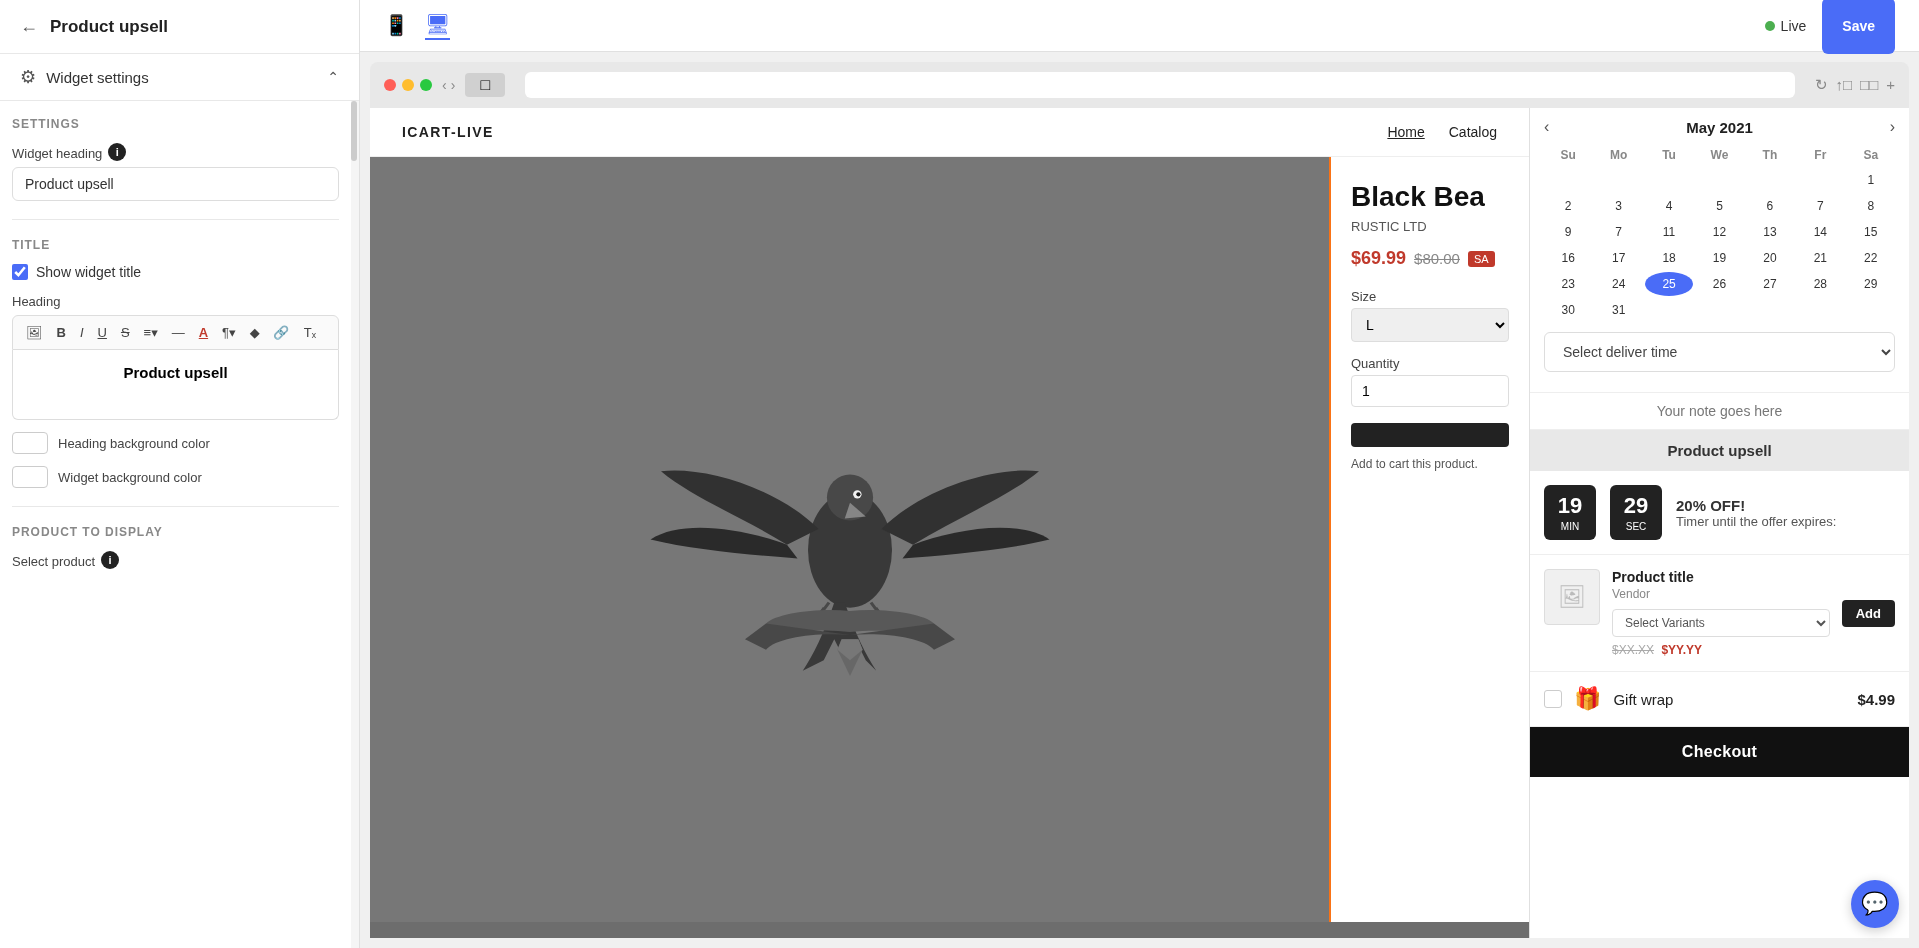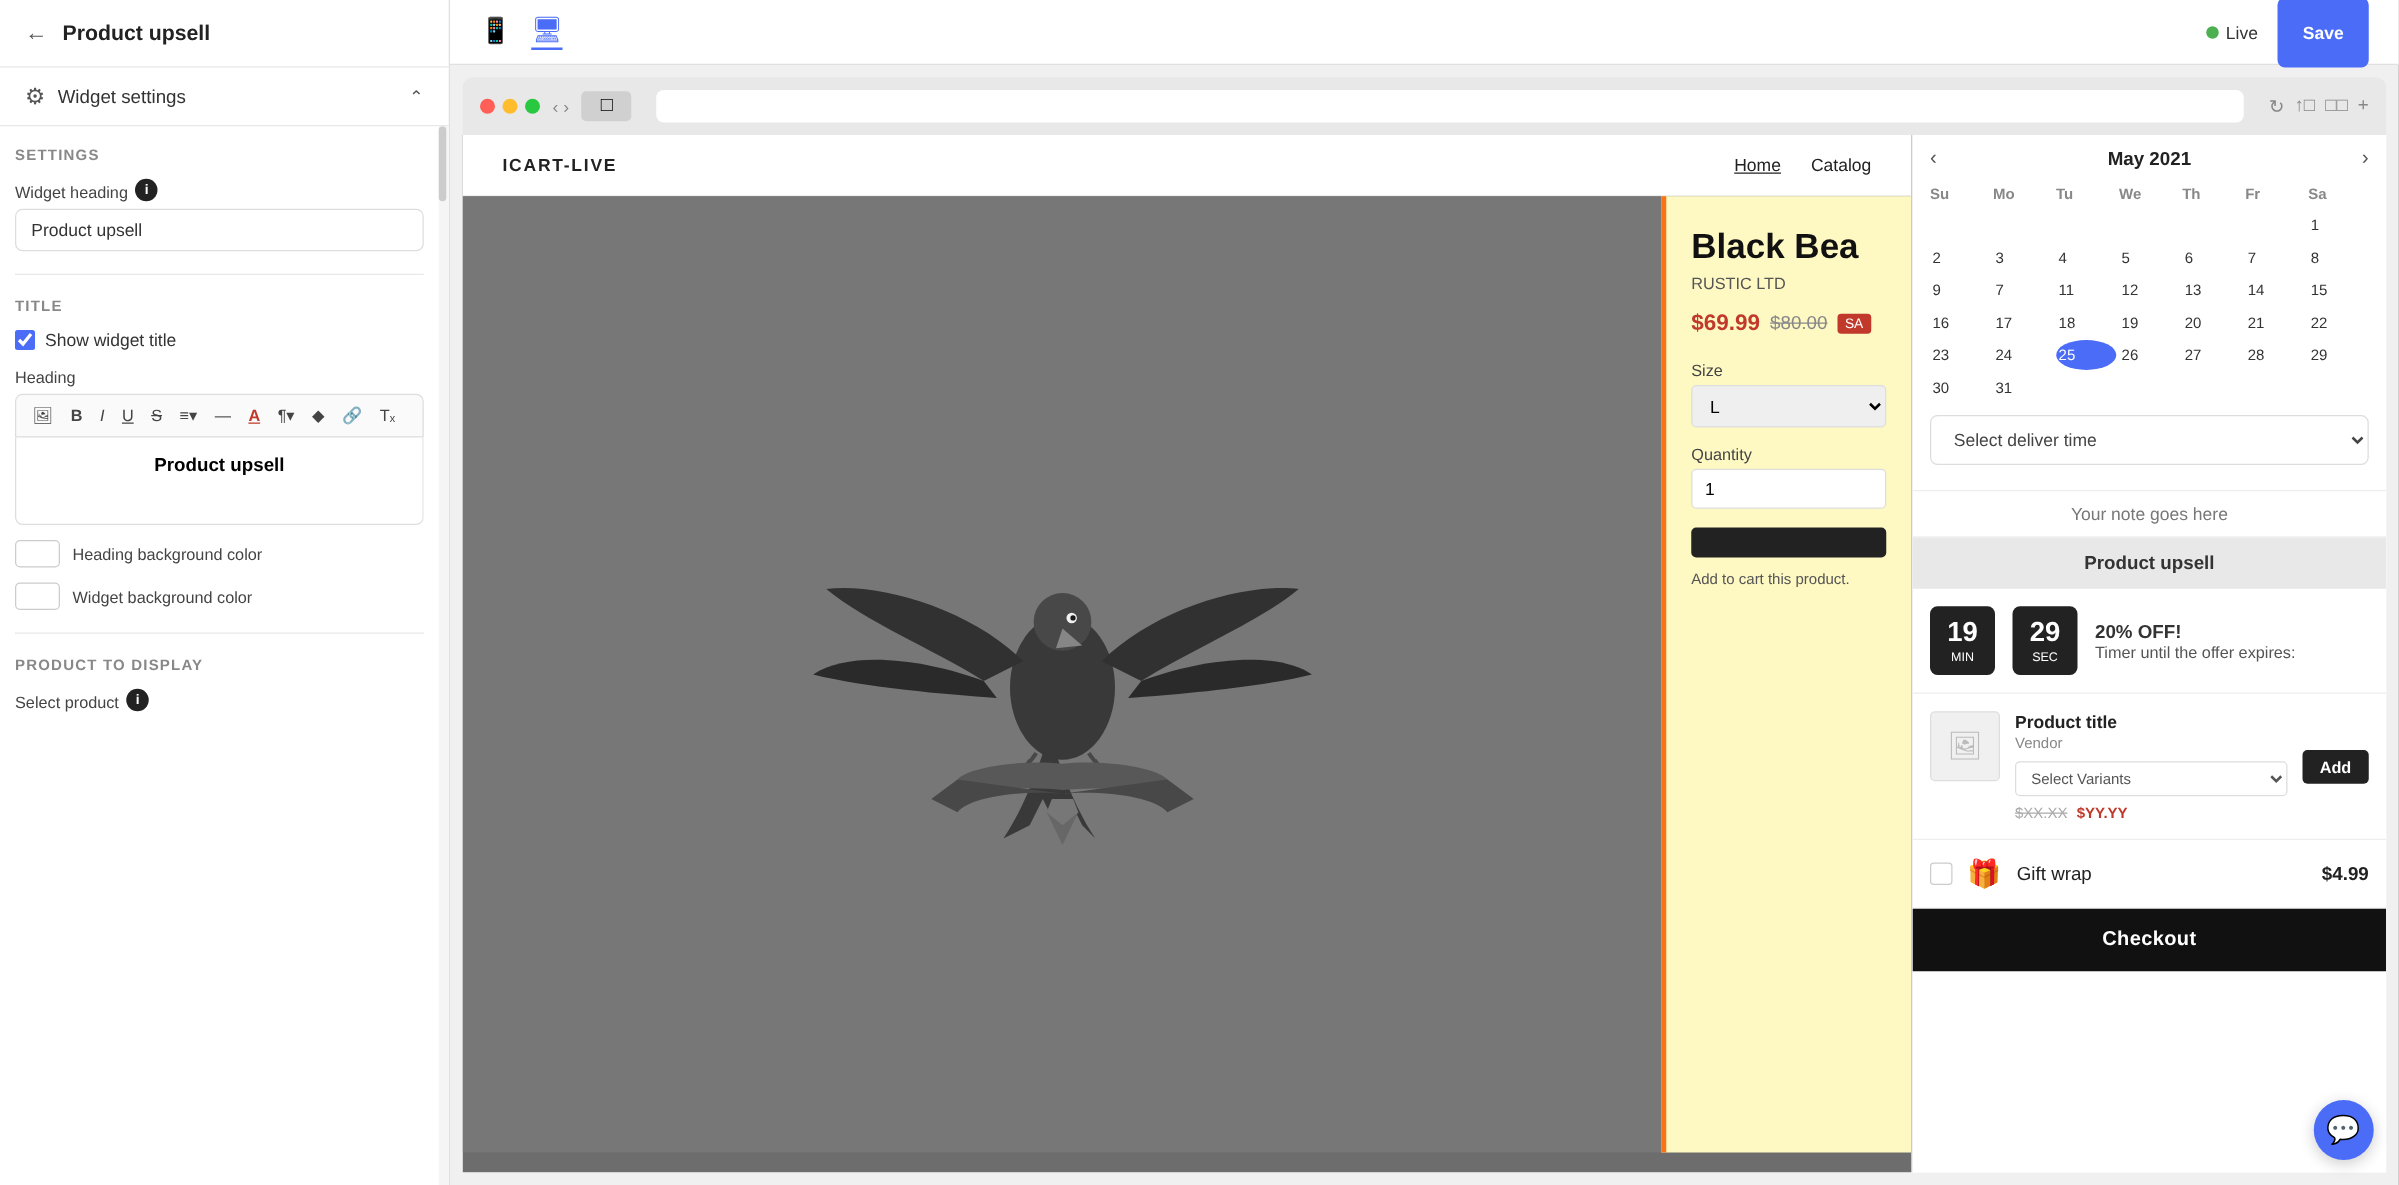--- a/index.html
+++ b/index.html
@@ -387,23 +387,23 @@
 
     .eagle-svg {
       width: 100%;
       max-width: 420px;
       opacity: 0.9;
     }
 
     
     .product-detail {
       width: 200px;
-      background: #fef9c3;
+      background: #ffffff;
       padding: 24px 20px;
-      border-left: 4px solid #f97316;
+      border-left: 2px solid #f97316;
       overflow-y: auto;
     }
 
     .product-title {
       font-size: 28px;
       font-weight: 700;
       color: #111;
       margin-bottom: 6px;
     }
 
@@ -512,20 +512,21 @@
     .cal-month {
       font-size: 15px;
       font-weight: 600;
       color: #222;
     }
 
     .calendar-grid {
       display: grid;
       grid-template-columns: repeat(7, 1fr);
       gap: 2px;
+      text-align: center;
       font-size: 12px;
     }
 
     .cal-day-header {
       font-weight: 600;
       color: #888;
       padding: 4px 0;
       font-size: 12px;
     }
 

